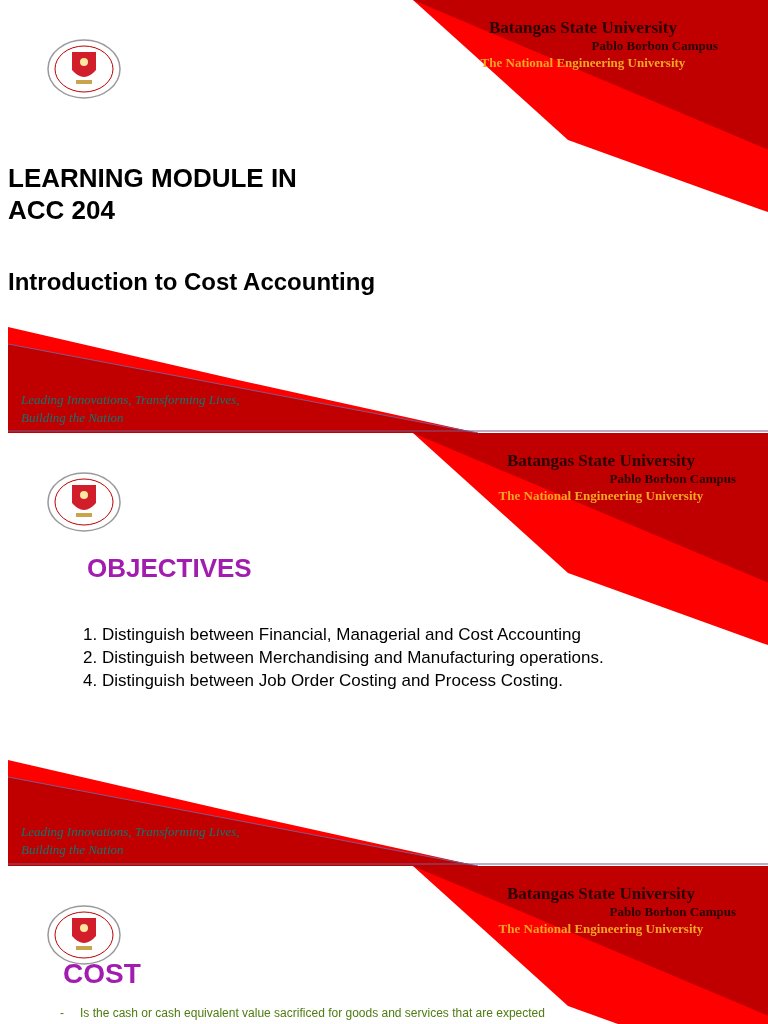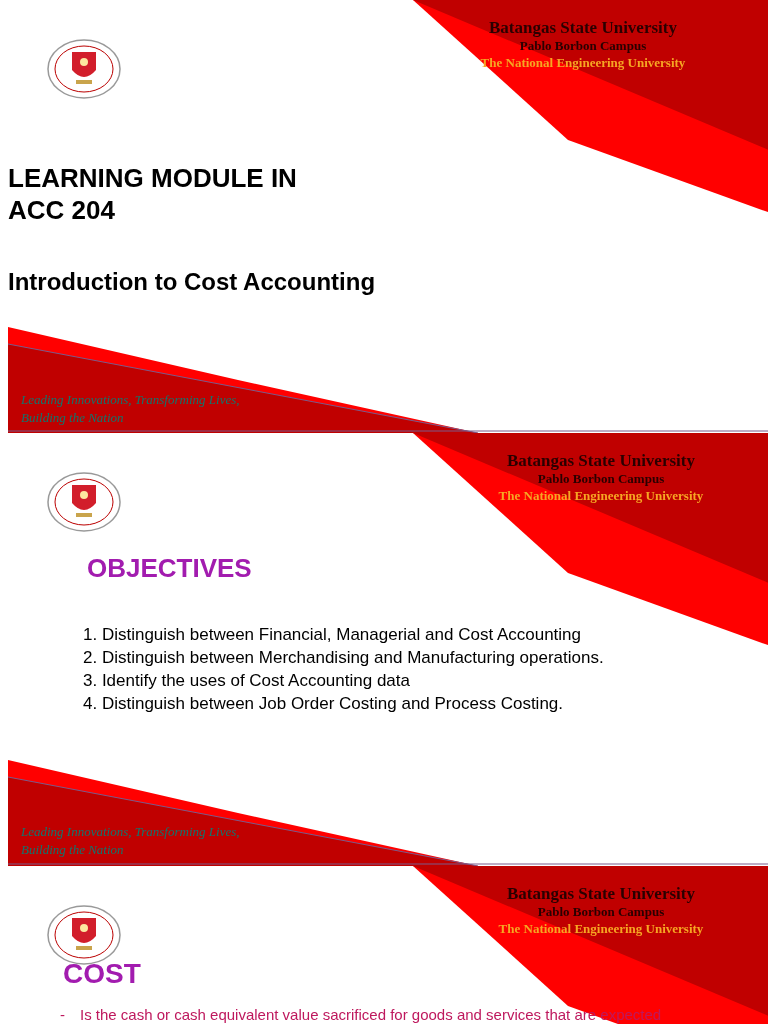--- a/index.html
+++ b/index.html
@@ -2,30 +2,30 @@
 <html><head>
 <meta charset="utf-8">
 <style>
   html, body { margin: 0; padding: 0; background: #ffffff; }
   body { width: 768px; height: 1024px; overflow: hidden; position: relative; font-family: "Liberation Sans", sans-serif; }
   .slide { position: absolute; left: 8px; width: 768px; height: 452px; background: #ffffff; overflow: hidden; }
   .slide svg.bg { position: absolute; left: 0; top: 0; width: 768px; height: 433px; }
   .logo { position: absolute; left: 38px; top: 38px; width: 76px; height: 62px; }
   .uni-block { position: absolute; text-align: center; font-family: "Liberation Serif", serif; font-weight: bold; }
   .uni-name { font-size: 17px; color: #2a0000; line-height: 20px; }
-  .uni-campus { font-size: 13px; color: #2a0000; line-height: 16px; }
+  .uni-campus { font-size: 13px; color: #2a0000; line-height: 16px; text-align: right; }
   .uni-tag { font-size: 13px; color: #f6a623; line-height: 18px; }
   .motto { position: absolute; left: 13px; font-family: "Liberation Serif", serif; font-style: italic; font-size: 13px; line-height: 18px; color: #0f766e; }
   .title-block { position: absolute; left: 0; width: 768px; font-weight: bold; color: #000; }
   .title-line { font-size: 26px; line-height: 32px; }
   .subtitle { font-size: 24px; line-height: 32px; margin-top: 40px; }
   .slide-heading { position: absolute; font-weight: bold; color: #a21caf; font-size: 26px; }
   .obj-list { position: absolute; left: 75px; top: 190px; font-size: 17px; line-height: 23px; color: #000; }
   .obj-item { white-space: nowrap; }
-  .cost-def { position: absolute; left: 52px; top: 140px; font-size: 15px; color: #be185d; white-space: nowrap; }
+  .cost-def { position: absolute; left: 52px; top: 140px; font-size: 12px; color: #4d7c0f; white-space: nowrap; }
   .cost-def .dash { display: inline-block; width: 20px; }
 </style>
 </head>
 <body>
 
 <section class="slide" style="top:0;">
   <svg class="bg" viewBox="0 0 768 433">
     <polygon points="405,0 768,0 768,190 410,0" fill="#ff0000"></polygon>
     <polygon points="405,0 768,0 768,215 560,140" fill="#ff0000"></polygon>
     <polygon points="405,0 768,0 768,153" fill="#c00000"></polygon>
@@ -80,21 +80,20 @@
   </div>
   <div class="uni-block" style="left:458px; top:18px; width:270px;">
     <div class="uni-name">Batangas State University</div>
     <div class="uni-campus">Pablo Borbon Campus</div>
     <div class="uni-tag">The National Engineering University</div>
   </div>
   <div class="slide-heading" style="left:79px; top:120px;">OBJECTIVES</div>
   <div class="obj-list">
     <div class="obj-item">1. Distinguish between Financial, Managerial and Cost Accounting</div>
     <div class="obj-item">2. Distinguish between Merchandising and Manufacturing operations.</div>
-    <div class="obj-item">3. Identify the uses of Cost Accounting data</div>
     <div class="obj-item">4. Distinguish between Job Order Costing and Process Costing.</div>
   </div>
   <div class="motto" style="top:390px;">
     <div>Leading Innovations, Transforming Lives,</div>
     <div>Building the Nation</div>
   </div>
 </section>
 
 <section class="slide" style="top:866px;">
   <svg class="bg" viewBox="0 0 768 433">

